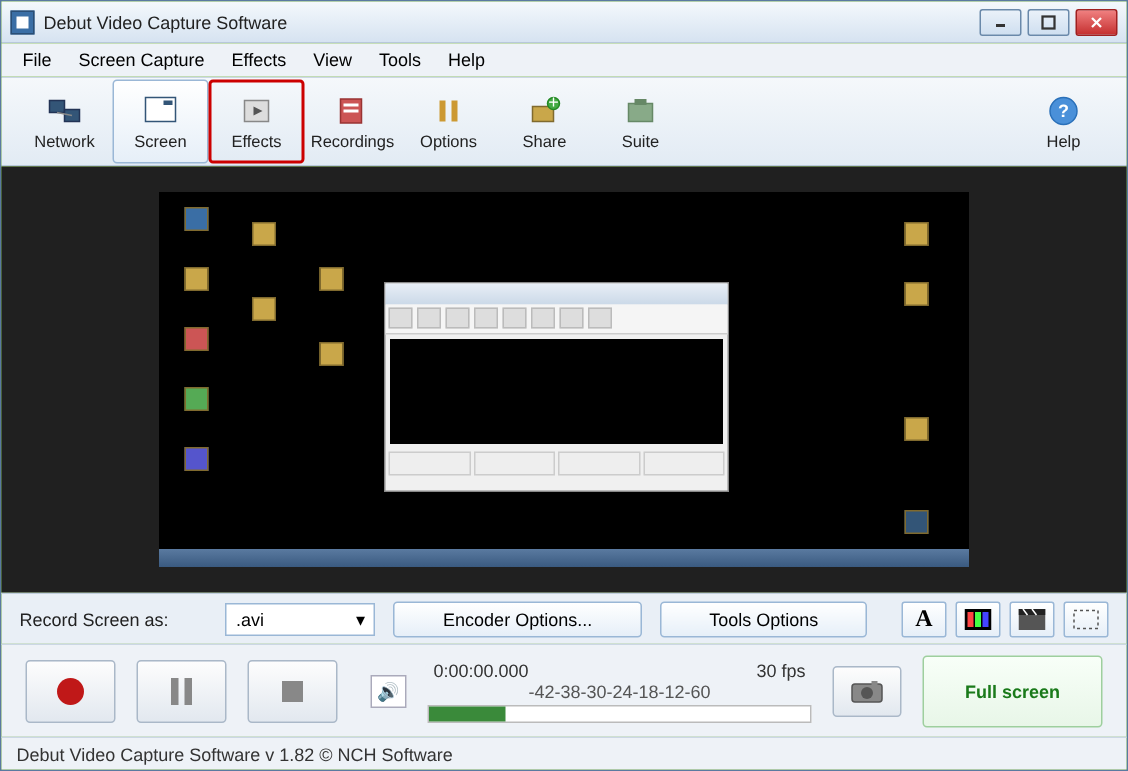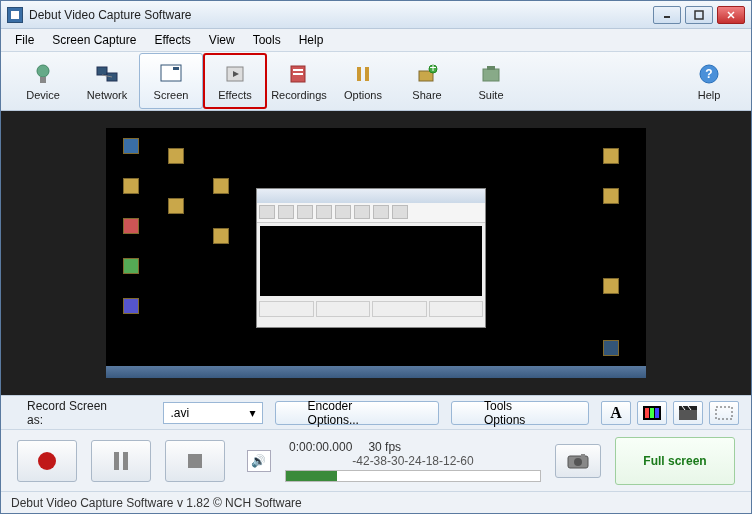--- a/index.html
+++ b/index.html
@@ -27,34 +27,34 @@
 .dicon .sq { width:16px; height:16px; background:#c9a74a; margin:0 auto 2px; border:1px solid #806a2e; }
 .taskbar-mini { position:absolute; bottom:0; left:0; right:0; height:12px; background: linear-gradient(#5a7aa0,#3a5a80); }
 .inner-window { position:absolute; left:150px; top:60px; width:230px; height:140px; background:#f0f0f0; border:1px solid #888; }
 .inner-window .iw-title { height:14px; background: linear-gradient(#e8eef6,#cbd9e8); }
 .inner-window .iw-tool { height:20px; background:#f5f5f5; border-bottom:1px solid #ccc; display:flex; gap:3px; padding:2px; }
 .inner-window .iw-tool div { width:16px; height:14px; background:#ddd; border:1px solid #bbb; }
 .inner-window .iw-body { height: 70px; background:#000; margin:3px; }
 .inner-window .iw-foot { height:24px; display:flex; gap:2px; padding:2px; }
 .inner-window .iw-foot div { flex:1; height:16px; background:#eee; border:1px solid #ccc; }
 .options-row { height: 34px; background:#e9eff6; border-top:1px solid #c0cedd; display:flex; align-items:center; padding: 0 12px; gap: 12px; }
-.options-row label { color:#222;margin-left:14px; }
+.options-row label { color:#222; }
 .combo { width: 100px; height:22px; border:1px solid #9ab7d6; background:#fff; display:flex; align-items:center; padding:0 6px; justify-content:space-between; cursor:pointer;margin-left:26px;}
 .btn { height:24px; padding: 0 32px; border:1px solid #9ab7d6; background: linear-gradient(#fff,#e6eff8); border-radius:3px; cursor:pointer; display:flex; align-items:center; }
 .iconbtns { display:flex; gap:6px; margin-left:auto; }
 .iconbtn { width:30px; height:24px; border:1px solid #9ab7d6; background: linear-gradient(#fff,#e6eff8); border-radius:2px; display:flex; align-items:center; justify-content:center; cursor:pointer; }
 .controls-row { height: 62px; background:#eef2f7; display:flex; align-items:center; padding: 0 16px; gap: 14px; border-top:1px solid #cbd7e4; }
 .bigbtn { width:60px; height:42px; border:1px solid #aab8c8; background: linear-gradient(#fdfdfd,#e2e8ef); border-radius:3px; display:flex; align-items:center; justify-content:center; cursor:pointer; }
 .rec-circle { width:18px; height:18px; border-radius:50%; background:#c01818; }
 .pause-bars { display:flex; gap:4px; }
 .pause-bars div { width:5px; height:18px; background:#888; }
 .stop-sq { width:14px; height:14px; background:#888; }
 .volume { width:24px; height:22px; border:1px solid #aab; background:#fff; display:flex; align-items:center; justify-content:center; cursor:pointer; margin-left:8px;}
 .timeline { flex:1; }
-.tc-row { display:flex; justify-content:flex-start; font-size:11px; color:#333; padding: 0 4px; gap: 16px; }
+.tc-row { display:flex; justify-content:space-between; font-size:11px; color:#333; padding: 0 4px; gap: 16px; }
 .ruler { height:12px; background:#fff; border:1px solid #bbb; position:relative; margin-top:2px; }
 .ruler .green { position:absolute; left:0; top:0; bottom:0; width:20%; background:#3a8a3a; }
 .ticks { display:flex; justify-content:center; font-size:9px; color:#555; padding: 0 2px; }
 .snapshot { width:46px; height:34px; border:1px solid #aab8c8; background: linear-gradient(#fdfdfd,#e2e8ef); border-radius:3px; display:flex; align-items:center; justify-content:center; cursor:pointer;}
 .fullscreen-btn { width:120px; height:48px; border:1px solid #9ecf9e; background: linear-gradient(#f8fff8,#e8f6e8); border-radius:3px; display:flex; align-items:center; justify-content:center; color:#1a7a1a; font-weight:bold; cursor:pointer; }
 .statusbar { height: 22px; background:#eef2f7; border-top:1px solid #cbd7e4; display:flex; align-items:center; padding:0 10px; color:#333; font-size:11px;}
 svg { display:block; }
 </style>
 </head>
 <body>
@@ -90,29 +90,20 @@
     <div class="menuitem">Effects</div>
     <div class="menuitem">View</div>
     <div class="menuitem">Tools</div>
     <div class="menuitem">Help</div>
   </div>
 
   <div class="toolbar">
     <div class="tool">
       <div class="ticon">
           <svg width="24" height="22">
-            <circle cx="12" cy="8" r="6" fill="#6a8" stroke="#486"></circle>
-            <rect x="9" y="14" width="6" height="6" fill="#888"></rect>
-          </svg>
-        </div>
-      <div class="tlabel">Device</div>
-    </div>
-    <div class="tool">
-      <div class="ticon">
-          <svg width="24" height="22">
             <rect x="2" y="4" width="10" height="8" fill="#357" stroke="#235"></rect>
             <rect x="12" y="10" width="10" height="8" fill="#357" stroke="#235"></rect>
             <line x1="7" y1="12" x2="17" y2="14" stroke="#888"></line>
           </svg>
         </div>
       <div class="tlabel">Network</div>
     </div>
     <div class="tool active">
       <div class="ticon">
           <svg width="24" height="22">

